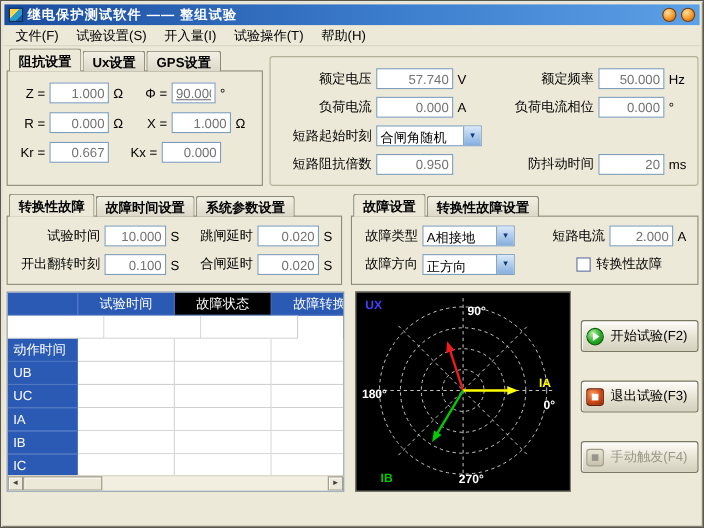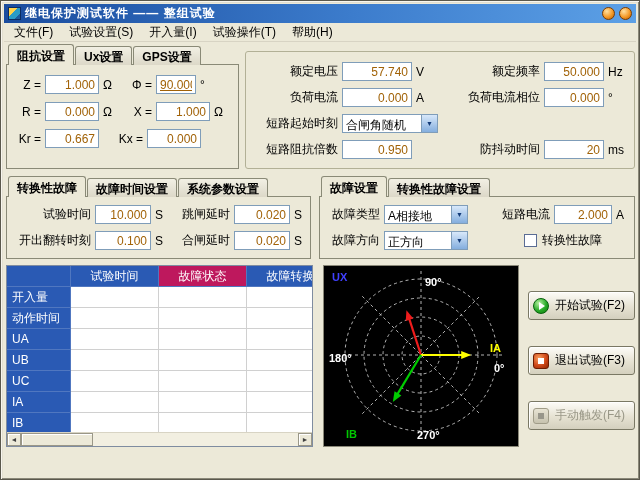--- a/index.html
+++ b/index.html
@@ -50,21 +50,21 @@
     border: 1px solid #8a8a77; border-bottom: none; border-radius: 3px 3px 0 0;
     background: linear-gradient(#f2f0e4, #dcd8c8); padding: 2px 8px; height: 19px;
     font-weight: bold; white-space: nowrap; margin-right: 1px;
   }
   .tab.active { background: #ece9d8; height: 21px; padding-top: 3px; }
   .pbody { position: absolute; left: 0; right: 0; top: 19px; bottom: 0; border: 1px solid #8a8a77; background: #ece9d8; }
   .gbox { position: absolute; border: 1px solid #b2b096; border-radius: 3px; background: #ece9d8; }
   .row { position: absolute; left: 8px; right: 8px; display: flex; align-items: center; }
   .lab { text-align: right; margin-right: 4px; flex: none; white-space: nowrap; }
   .fld {
-    height: 19px; border: 1px solid #7f9db9; background: #fff; color: #a16207;
+    height: 19px; border: 1px solid #7f9db9; background: #fff; color: #737373;
     text-align: right; padding: 0 3px; font: inherit; flex: none;
   }
   .unit { margin-left: 4px; flex: none; white-space: nowrap; }
   .mla { margin-left: auto; }
   .combo { height: 19px; border: 1px solid #7f9db9; background: #fff; display: flex; align-items: stretch; flex: none; }
   .combo-text { flex: 1; padding: 2px 3px 0; overflow: hidden; white-space: nowrap; }
   .combo-btn {
     width: 16px; flex: none; border-left: 1px solid #7f9db9;
     background: linear-gradient(#d8e8fa, #84aede); color: #123a78;
     display: flex; align-items: center; justify-content: center; font-size: 7px;
@@ -267,38 +267,31 @@
           <span>转换性故障</span>
         </span>
       </div>
     </div>
   </div>
 
   <div class="tblwrap">
     <div class="thead-row">
         <div class="hc" style="width: 64px; background: rgb(42, 90, 180);"></div>
         <div class="hc" style="width: 88px; background: rgb(42, 90, 180);">试验时间</div>
-        <div class="hc" style="width: 88px; background: #be185d;">故障状态</div>
+        <div class="hc" style="width: 88px; background: #000000;">故障状态</div>
         <div class="hc" style="width: 88px; background: rgb(42, 90, 180);">故障转换</div>
       </div>
     <div>
         <div class="trow">
-          <div class="rowhdr" style="background: rgb(42, 90, 180);">开入量</div>
           <div class="dc"></div>
           <div class="dc"></div>
           <div class="dc"></div>
         </div>
         <div class="trow">
           <div class="rowhdr" style="background: rgb(42, 90, 180);">动作时间</div>
-          <div class="dc"></div>
-          <div class="dc"></div>
-          <div class="dc"></div>
-        </div>
-        <div class="trow">
-          <div class="rowhdr" style="background: rgb(42, 90, 180);">UA</div>
           <div class="dc"></div>
           <div class="dc"></div>
           <div class="dc"></div>
         </div>
         <div class="trow">
           <div class="rowhdr" style="background: rgb(42, 90, 180);">UB</div>
           <div class="dc"></div>
           <div class="dc"></div>
           <div class="dc"></div>
         </div>

